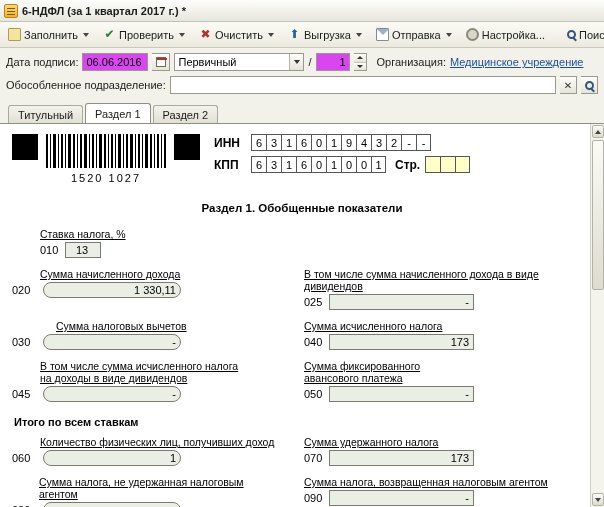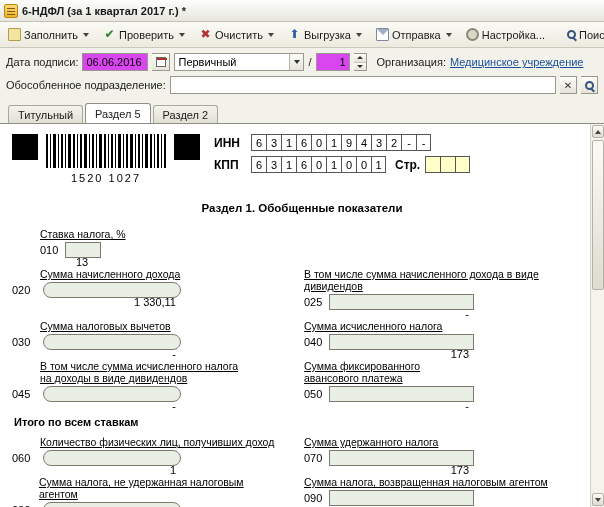--- a/index.html
+++ b/index.html
@@ -140,21 +140,21 @@
 
   .grid { position:relative; }
   .frow { display:flex; gap:0; margin-bottom:10px; }
   .fcol { width:270px; position:relative; }
   .fcol.right { margin-left:22px; }
   .fcap { font-size:10.5px; line-height:12px; margin-bottom:2px; min-height:12px; }
   .fline { display:flex; align-items:flex-end; gap:5px; }
   .fcode { font-size:11px; width:20px; text-align:left; padding-bottom:2px;}
   .inp {
     height:16px; border:1px solid #7a7a6e; background:#e9efe4;
-    font-size:11px; text-align:right; padding:12px 4px 0 2px; line-height:15px;
+    font-size:11px; text-align:right; padding:0 4px 0 2px; line-height:15px;
     color:#000;
   }
   .inp.w-small { width:36px; text-align:center; }
   .inp.w-med { width:138px;border-radius:8px; }
   .inp.w-wide { width:145px; }
   .u-line { text-decoration:underline; }
 
   .scroll-v {
     position:absolute; right:0; top:0; width:14px; bottom:0; background:#f4f3ec; border-left:1px solid #d3d2c7;
   }
@@ -244,21 +244,21 @@
       <div class="wide-field"></div>
       <div class="sq-btn">✕</div>
       <div class="sq-btn">
         <span class="ic ic-search"></span>
       </div>
     </div>
   </div>
 
   <div class="tabs">
     <div class="tab">Титульный</div>
-    <div class="tab active">Раздел 5</div>
+    <div class="tab active">Раздел 1</div>
     <div class="tab">Раздел 2</div>
   </div>
 
   <div class="sheet">
     <div class="sheet-inner">
 
       <div class="bc-row">
         <div class="blk"></div>
         <div class="barcode-wrap">
           <svg class="barcode" viewBox="0 0 120 34" preserveAspectRatio="none">
@@ -366,21 +366,21 @@
             <div class="fcap u-line">В том числе сумма начисленного дохода в виде дивидендов</div>
             <div class="fline">
               <span class="fcode">025</span>
               <div class="inp w-wide">-</div>
             </div>
           </div>
         </div>
 
         <div class="frow">
           <div class="fcol">
-            <div class="fcap u-line" style="margin-left:28px;">Сумма налоговых вычетов</div>
+            <div class="fcap u-line" style="margin-left:44px;">Сумма налоговых вычетов</div>
             <div class="fline">
               <span class="fcode">030</span>
               <div class="inp w-med" style="margin-left:6px;">-</div>
             </div>
           </div>
           <div class="fcol right">
             <div class="fcap u-line">Сумма исчисленного налога</div>
             <div class="fline">
               <span class="fcode">040</span>
               <div class="inp w-wide">173</div>

